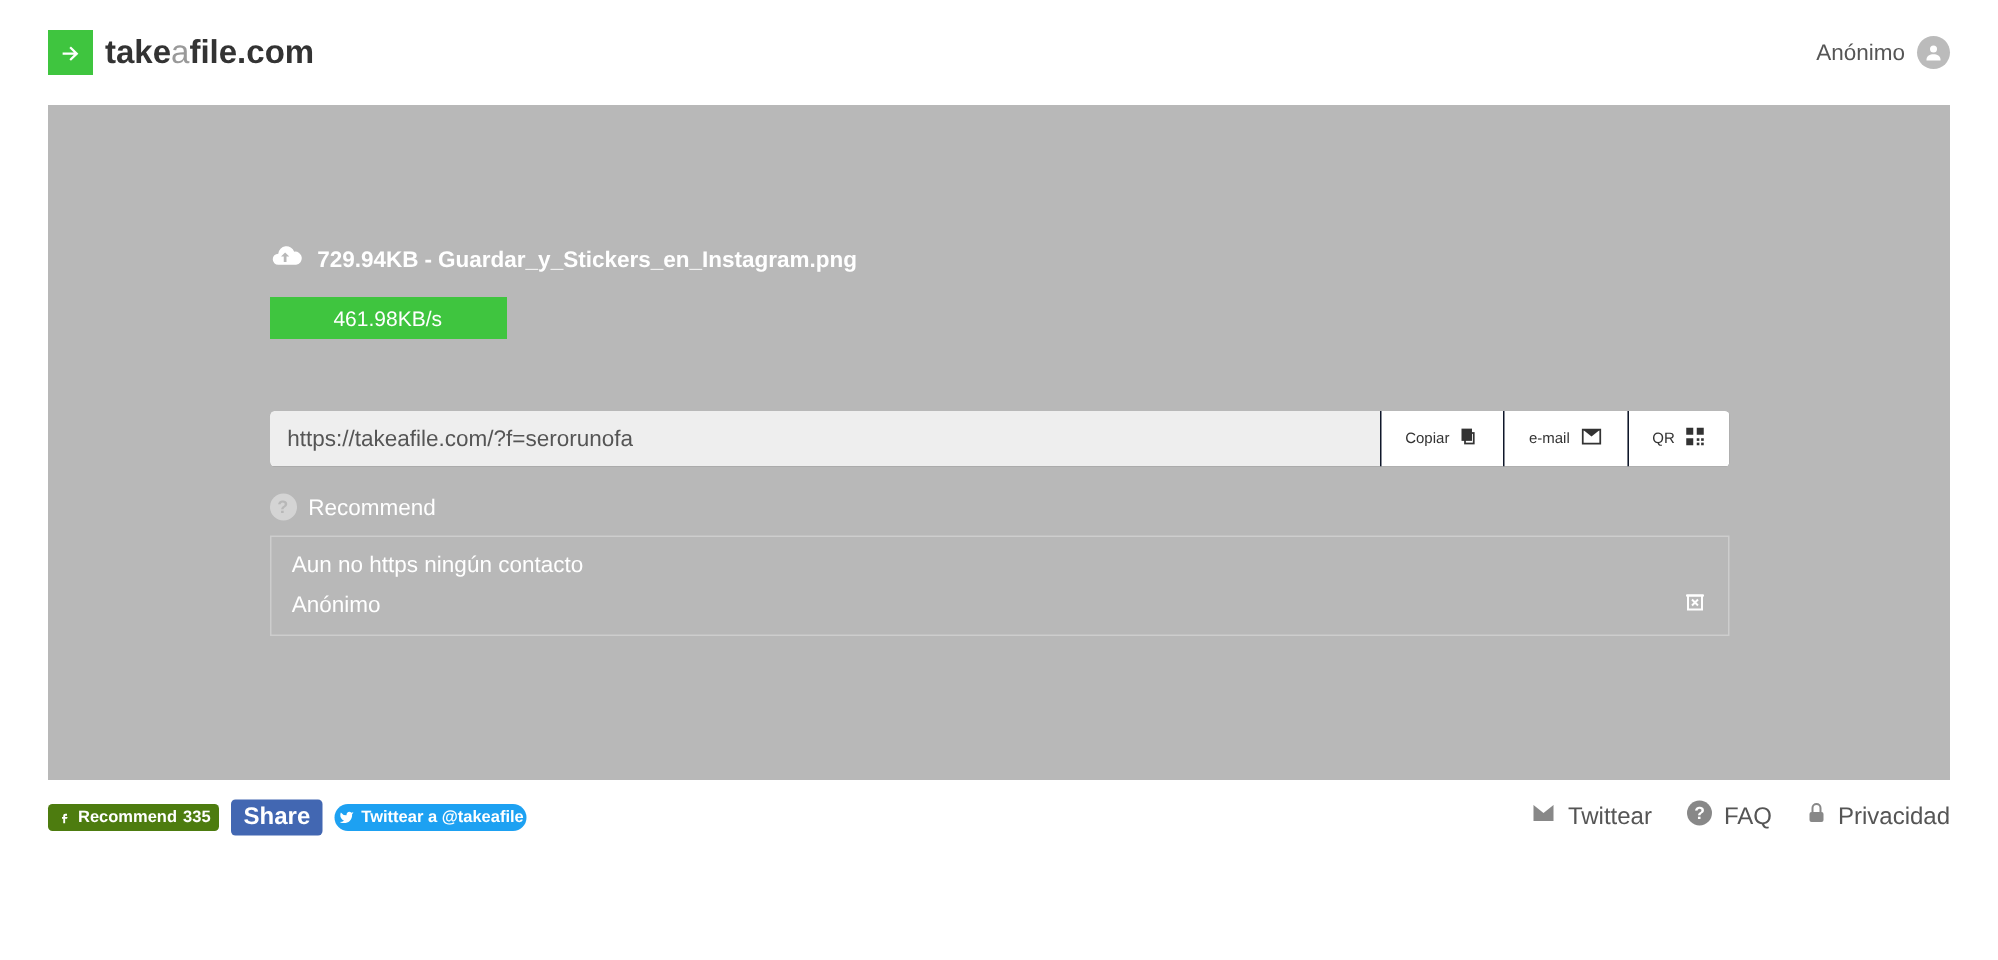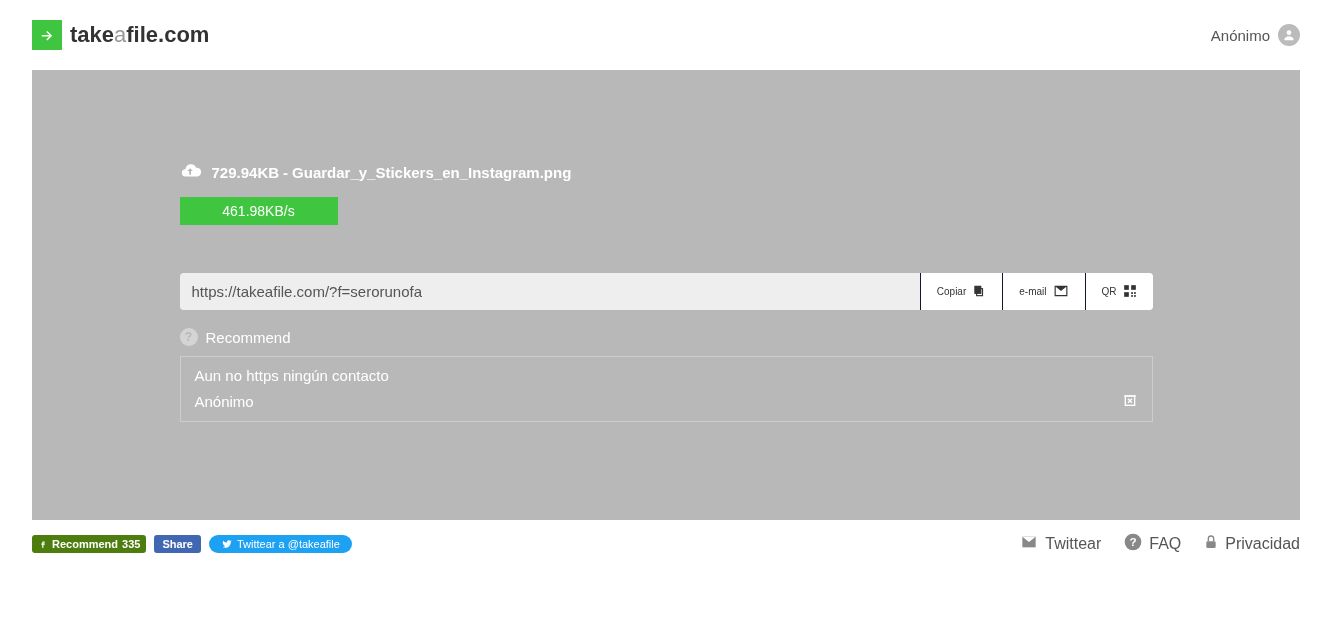--- a/index.html
+++ b/index.html
@@ -31,22 +31,22 @@
 .contacts-header { display: flex; align-items: center; gap: 8px; color: #fff; margin-top: 18px; font-size: 15px; }
 .help-circle { width: 18px; height: 18px; border-radius: 50%; background: rgba(255,255,255,0.4); color: #b8b8b8; display: flex; align-items: center; justify-content: center; font-size: 12px; font-weight: bold; }
 
 .contacts-box { border: 1px solid rgba(255,255,255,0.3); margin-top: 10px; padding: 10px 14px; color: #fff; font-size: 15px; }
 .contacts-box .row2 { display: flex; justify-content: space-between; align-items: center; margin-top: 8px; }
 .trash-icon { color: #fff; }
 
 .footer { display: flex; justify-content: space-between; align-items: center; padding: 12px 32px; }
 .footer-left { display: flex; gap: 8px; align-items: center; }
 .fb-btn { background: #4d7c0f; color: #fff; font-size: 11px; font-weight: bold; padding: 3px 6px; border-radius: 3px; display: flex; align-items: center; gap: 4px; }
-.fb-share { background: #4267b2; color: #fff; font-size: 11px; font-weight: bold; padding: 3px 8px; border-radius: 3px; }
-.tw-btn { background: #1da1f2; color: #fff; font-size: 11px; font-weight: normal; padding: 3px 12px; border-radius: 10px; display: flex; align-items: center; gap: 4px; }
+.fb-share { background: #4267b2; color: #fff; font-size: 16px; font-weight: bold; padding: 3px 8px; border-radius: 3px; }
+.tw-btn { background: #1da1f2; color: #fff; font-size: 11px; font-weight: bold; padding: 3px 2px; border-radius: 10px; display: flex; align-items: center; gap: 4px; }
 .footer-right { display: flex; gap: 22px; align-items: center; }
 .footer-link { display: flex; align-items: center; gap: 6px; color: #555; font-size: 16px; font-weight: 500; cursor: pointer; }
 .footer-icon { color: #888; }
 </style>
 </head>
 <body>
 
 <div class="header">
   <div class="logo-wrap">
     <div class="logo-box">

